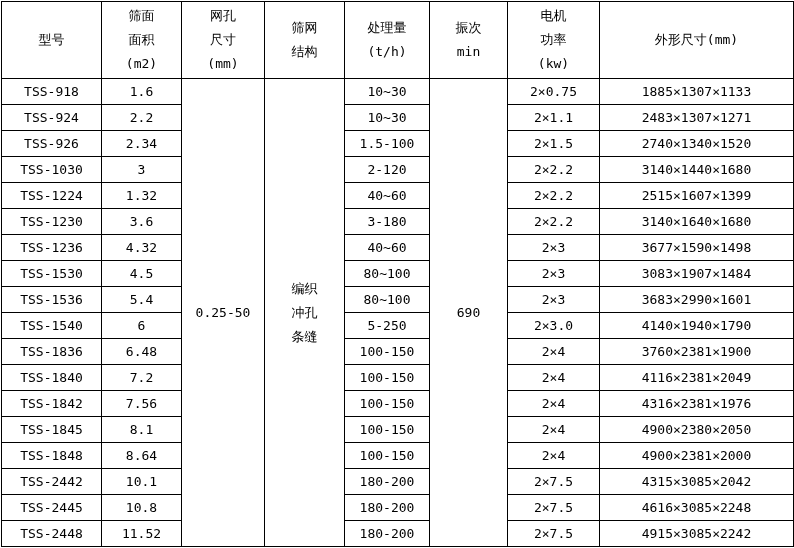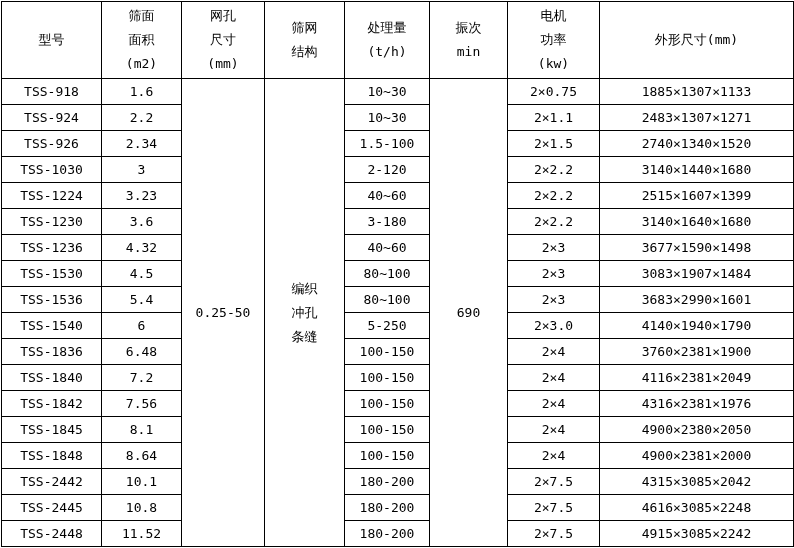--- a/index.html
+++ b/index.html
@@ -114,21 +114,21 @@
       </tr>
     <tr>
         <td>TSS-1030</td>
         <td>3</td>
         <td>2-120</td>
         <td>2×2.2</td>
         <td>3140×1440×1680</td>
       </tr>
     <tr>
         <td>TSS-1224</td>
-        <td>3.23</td>
+        <td>1.32</td>
         <td>40~60</td>
         <td>2×2.2</td>
         <td>2515×1607×1399</td>
       </tr>
     <tr>
         <td>TSS-1230</td>
         <td>3.6</td>
         <td>3-180</td>
         <td>2×2.2</td>
         <td>3140×1640×1680</td>

